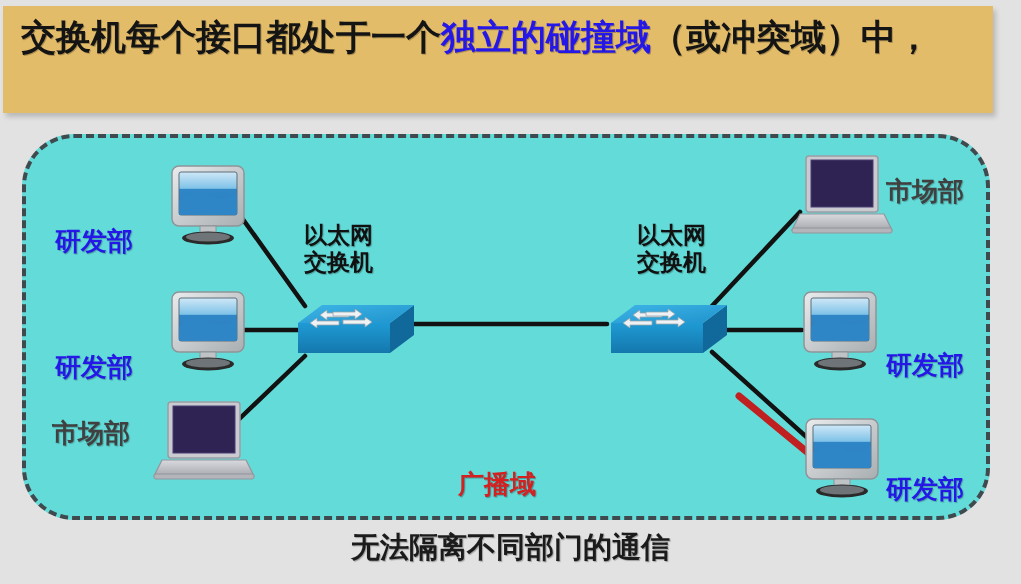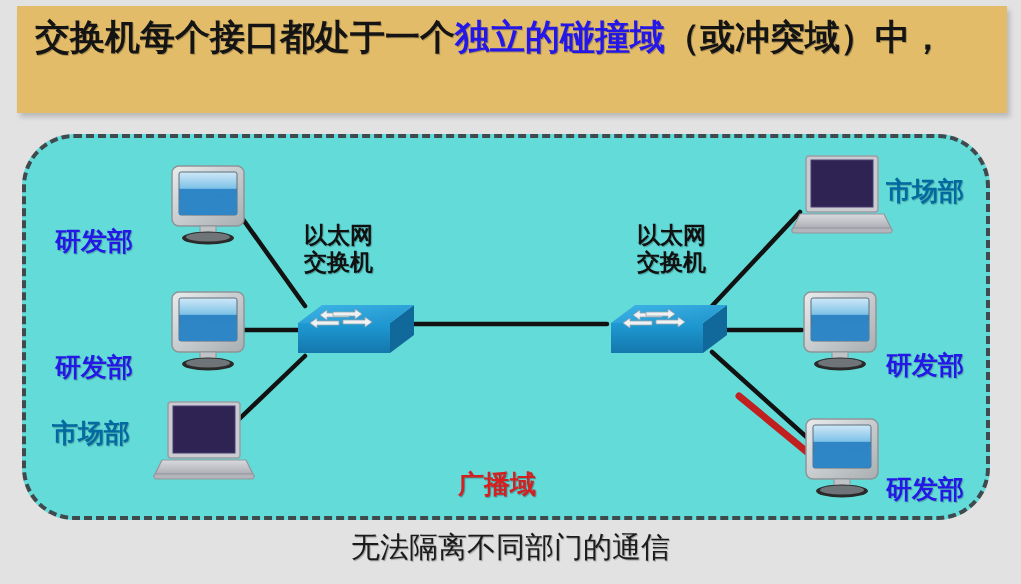--- a/index.html
+++ b/index.html
@@ -11,21 +11,21 @@
     height: 584px;
     background: #e2e2e2;
     font-family: "Liberation Sans", "DejaVu Sans", sans-serif;
     overflow: hidden;
     position: relative;
   }
 
   
   .banner {
     position: absolute;
-    left: 17px;
+    left: 3px;
     top: 6px;
     width: 990px;
     height: 107px;
     background: #e3bc6a;
     box-shadow: 3px 4px 5px rgba(0,0,0,0.18);
     box-sizing: border-box;
     padding: 6px 16px 0 18px;
   }
   .banner-line {
     font-size: 35px;
@@ -64,21 +64,21 @@
 
   
   .dept-label {
     position: absolute;
     font-size: 26px;
     font-weight: bold;
     white-space: nowrap;
     line-height: 1;
   }
   .dept-blue { color: #2417e8; text-shadow: 1px 1px 1px rgba(0,0,0,0.25); margin-top: 40px; }
-  .dept-pink { color: #0369a1; text-shadow: 1px 1px 1px rgba(0,0,0,0.25); }
+  .dept-pink { color: #404040; text-shadow: 1px 1px 1px rgba(0,0,0,0.25); }
 
   .switch-label {
     position: absolute;
     font-size: 23px;
     font-weight: bold;
     color: #111111;
     line-height: 27px;
     text-align: right;
     white-space: nowrap;
     text-shadow: 1px 1px 1px rgba(0,0,0,0.28);
@@ -94,21 +94,21 @@
   }
 
   
   .caption {
     position: absolute;
     left: 0;
     top: 528px;
     width: 1021px;
     text-align: center;
     font-size: 29px;
-    font-weight: normal;
+    font-weight: bold;
     color: #1b1b1b;
     text-shadow: 1px 1px 1px rgba(0,0,0,0.3);
     white-space: nowrap;
   }
 </style>
 </head>
 <body>
 
 <div class="banner">
   <div class="banner-line">

